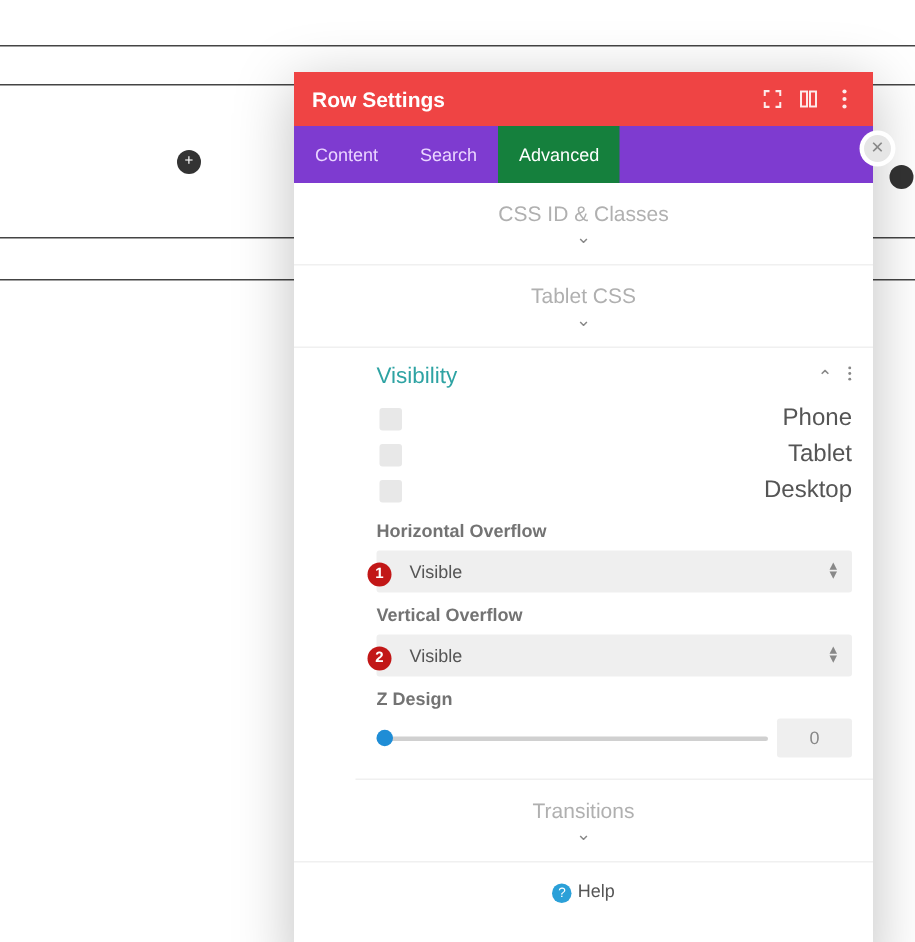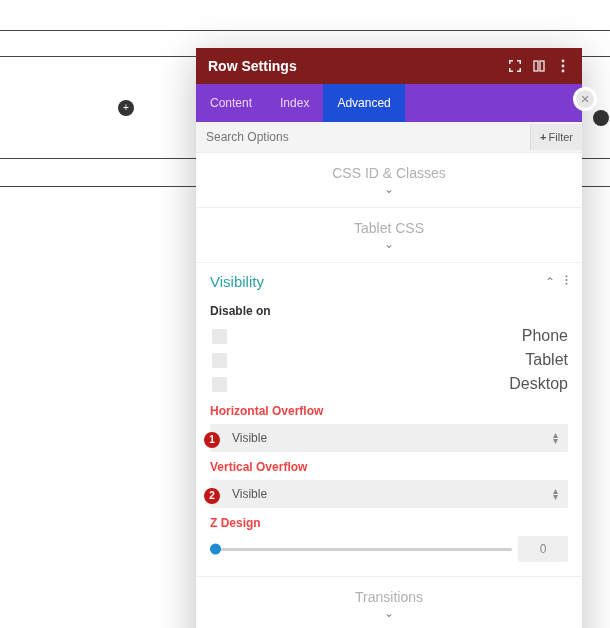--- a/index.html
+++ b/index.html
@@ -55,21 +55,21 @@
     top: 48px;
     width: 386px;
     background: #fff;
     box-shadow: 0 8px 40px rgba(0,0,0,0.25);
     border-radius: 4px 4px 0 0;
     overflow: visible;
   }
 
   
   .titlebar {
-    background: #7f1d1d;
+    background: #ef4444;
     color: #fff;
     padding: 10px 12px;
     display: flex;
     align-items: center;
     justify-content: space-between;
     font-size: 14px;
     font-weight: 600;
   }
   .titlebar .icons { display: flex; gap: 10px; align-items: center; }
   .titlebar .icons span { width: 14px; height: 14px; display: inline-flex; align-items: center; justify-content: center; opacity: .9; cursor: pointer; }
@@ -80,21 +80,21 @@
     display: flex;
     position: relative;
   }
   .tab {
     color: #ead6ff;
     font-size: 12px;
     padding: 12px 14px;
     cursor: pointer;
   }
   .tab.active {
-    background: #1d4ed8;
+    background: #15803d;
     color: #fff;
   }
   .tabs-close {
     position: absolute;
     right: -12px;
     top: 6px;
     width: 18px; height: 18px;
     border-radius: 50%;
     background: #e6e6e6;
     color: #888;
@@ -148,20 +148,21 @@
   .section-collapsed .chev {
     font-size: 12px;
     color: #888;
     transform: translateY(1px);
   }
 
   
   .section-open {
     padding: 10px 14px 4px 14px;
     border-bottom: 1px solid #f0f0f0;
+    margin-left: 41px;
   }
   .section-open .head {
     display: flex;
     align-items: center;
     justify-content: space-between;
     padding-bottom: 8px;
   }
   .section-open .title {
     color: #2ea3a3;
     font-size: 15px;
@@ -187,21 +188,21 @@
   }
   .checkbox {
     width: 15px; height: 15px;
     background: #e8e8e8;
     border-radius: 2px;
   }
 
   .subgroup { margin-top: 8px; position: relative; }
   .sub-label {
     font-size: 12px;
-    color: #ef4444;
+    color: #737373;
     font-weight: 600;
     margin-bottom: 6px;
   }
   .dropdown {
     background: #efefef;
     border-radius: 2px;
     padding: 7px 10px 7px 22px;
     font-size: 12px;
     color: #555;
     display: flex;
@@ -319,31 +320,25 @@
             <circle cx="2" cy="2" r="1.4" fill="#fff"></circle>
             <circle cx="2" cy="7" r="1.4" fill="#fff"></circle>
             <circle cx="2" cy="12" r="1.4" fill="#fff"></circle>
           </svg>
       </span>
     </div>
   </div>
 
   <div class="tabs">
     <div class="tab">Content</div>
-    <div class="tab">Index</div>
+    <div class="tab">Search</div>
     <div class="tab active">Advanced</div>
     <div class="tabs-close">✕</div>
   </div>
 
-  <div class="searchbar">
-    <input type="text" placeholder="Search Options" style="">
-    <div class="filter-btn">
-      <span class="plus">+</span><span>Filter</span>
-    </div>
-  </div>
 
   <div class="body">
 
     <div class="section-collapsed">
       <span>CSS ID &amp; Classes</span>
       <span class="chev">⌄</span>
     </div>
 
     <div class="section-collapsed">
       <span>Tablet CSS</span>
@@ -358,21 +353,20 @@
           <span>
             <svg viewBox="0 0 4 14" width="3" height="12">
                 <circle cx="2" cy="2" r="1.3" fill="#888"></circle>
                 <circle cx="2" cy="7" r="1.3" fill="#888"></circle>
                 <circle cx="2" cy="12" r="1.3" fill="#888"></circle>
               </svg>
           </span>
         </div>
       </div>
 
-      <div class="field-label">Disable on</div>
       <div class="check-row">
         <div class="checkbox"></div>
         <span>Phone</span>
       </div>
       <div class="check-row">
         <div class="checkbox"></div>
         <span>Tablet</span>
       </div>
       <div class="check-row">
         <div class="checkbox"></div>

